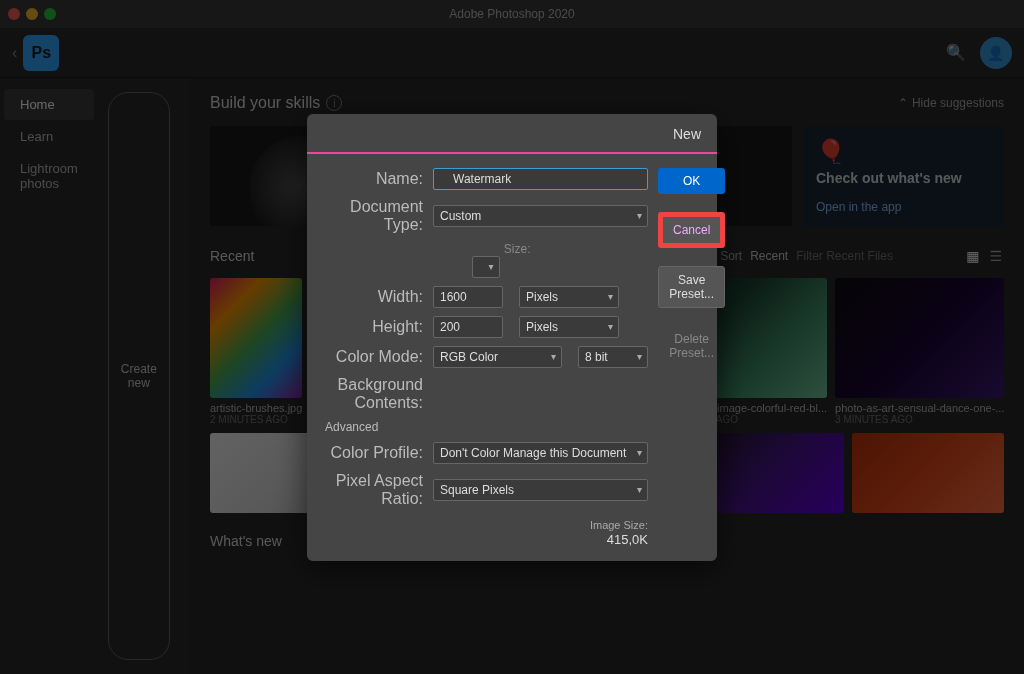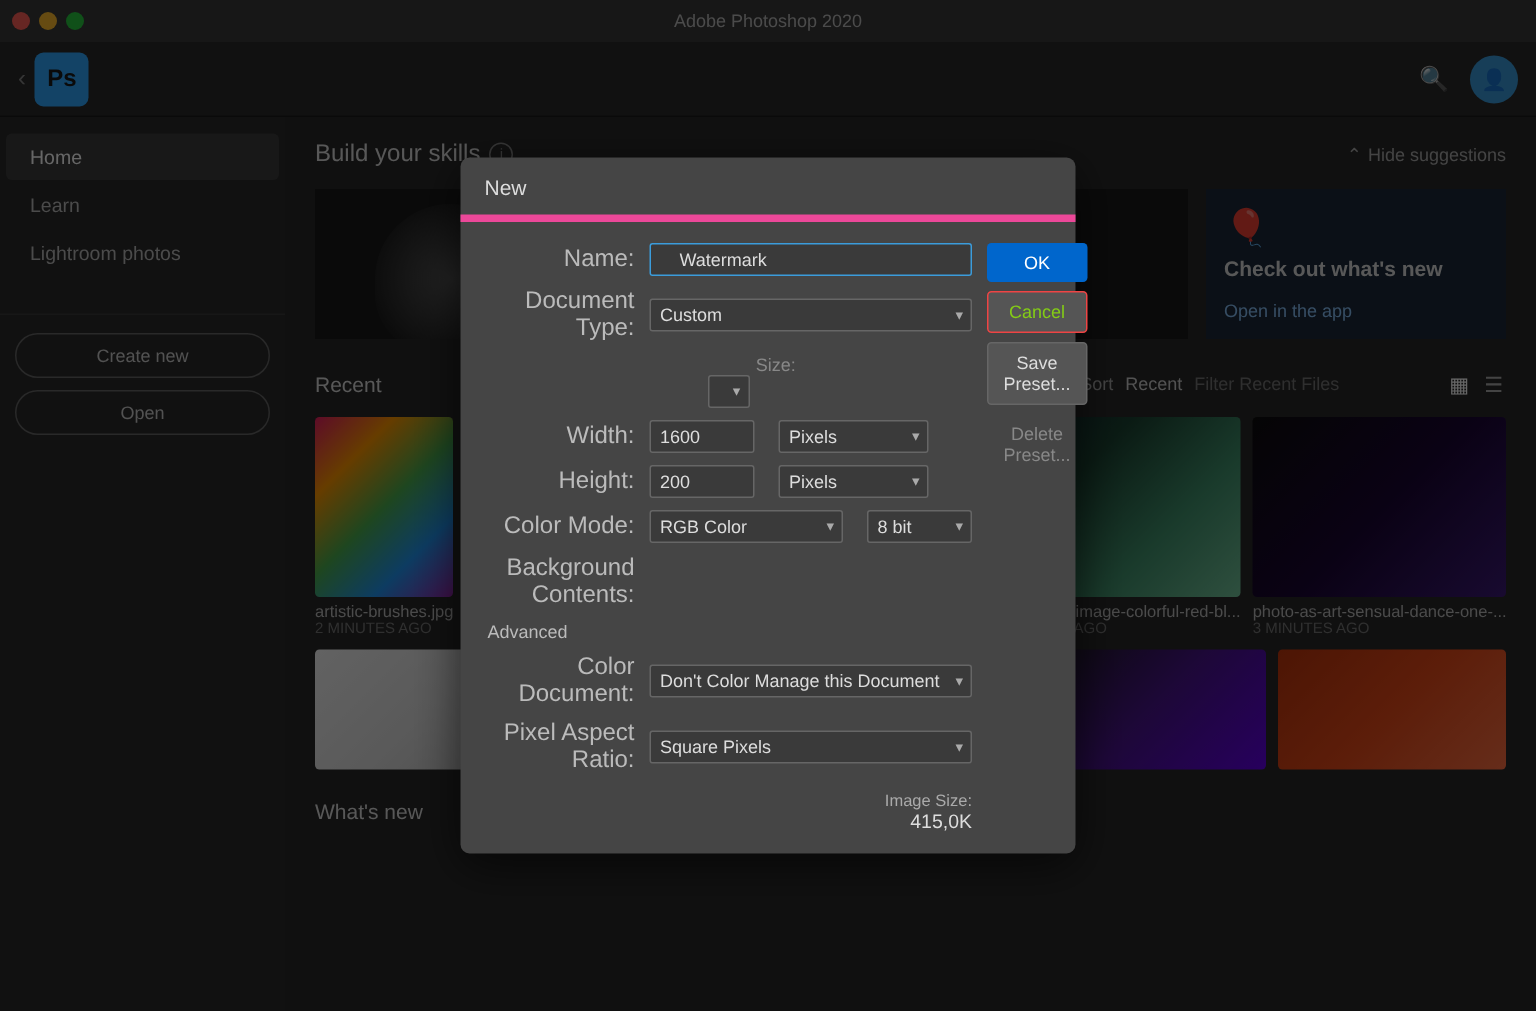--- a/index.html
+++ b/index.html
@@ -51,21 +51,21 @@
     
     .main-layout { display: flex; height: calc(674px - 78px); }
 
     
     .sidebar {
       width: 190px;
       background: #2c2c2c;
       padding: 10px 0;
       flex-shrink: 0;
       display: flex;
-      flex-direction: column;
+      flex-direction: row;
     }
     .sidebar-nav { margin-bottom: 16px; }
     .sidebar-nav-item {
       padding: 8px 16px;
       cursor: pointer;
       color: #bbb;
       font-size: 13px;
       border-radius: 4px;
       margin: 1px 4px;
     }
@@ -175,29 +175,29 @@
     }
     .modal {
       background: #454545;
       border-radius: 6px;
       width: 410px;
       padding: 0;
       box-shadow: 0 8px 32px rgba(0,0,0,0.6);
       color: #ccc;
     }
     .modal-title {
-      text-align: left;
+      text-align: right;
       padding: 12px 16px 10px;
       font-size: 14px;
       color: #ddd;
-      border-bottom: 5px solid #ec4899;
+      border-bottom: 2px solid #ec4899;
     }
     .modal-body { padding: 14px 16px 14px; display: flex; gap: 10px; }
     .modal-form { flex: 1; }
-    .modal-actions { display: flex; flex-direction: column; gap: 6px; width: 100px; }
+    .modal-actions { display: flex; flex-direction: column; gap: 18px; width: 100px; }
     .form-row { display: flex; align-items: center; margin-bottom: 8px; }
     .form-label { width: 110px; text-align: right; padding-right: 10px; font-size: 16px; color: #bbb; flex-shrink: 0; }
     .form-control {
       flex: 1;
       background: #3a3a3a;
       border: 1px solid #666;
       color: #ddd;
       padding: 3px 6px;
       border-radius: 2px;
       font-size: 12px;
@@ -239,21 +239,21 @@
     .action-btn {
       width: 100%;
       padding: 6px 10px;
       border-radius: 3px;
       border: none;
       font-size: 12px;
       cursor: pointer;
       text-align: center;
     }
     .btn-ok { background: #0066cc; color: white; }
-    .btn-cancel { background: #555; color: #84cc16; border: 1px solid #ef4444; }
+    .btn-cancel { background: #555; color: #f0abfc; border: 5px solid #ef4444; }
     .btn-save-preset { background: #555; color: #ddd; border: 1px solid #666; }
     .btn-delete-preset { background: transparent; color: #888; border: none; cursor: not-allowed; }
 
     
     .person-silhouette {
       width: 180px; height: 100px;
       background: #1a1a1a;
       position: relative;
       overflow: hidden;
     }
@@ -474,21 +474,21 @@
         </div>
 
         <div class="form-row">
           <span class="form-label">Background Contents:</span>
         </div>
 
         <div class="advanced-section">
           <div class="advanced-toggle">Advanced</div>
 
           <div class="form-row">
-            <span class="form-label">Color Document:</span>
+            <span class="form-label">Color Profile:</span>
             <div class="select-wrapper">
               <select class="form-select">
                 <option>Don't Color Manage this Document</option>
                 <option>sRGB IEC61966-2.1</option>
               </select>
             </div>
           </div>
 
           <div class="form-row">
             <span class="form-label">Pixel Aspect Ratio:</span>

